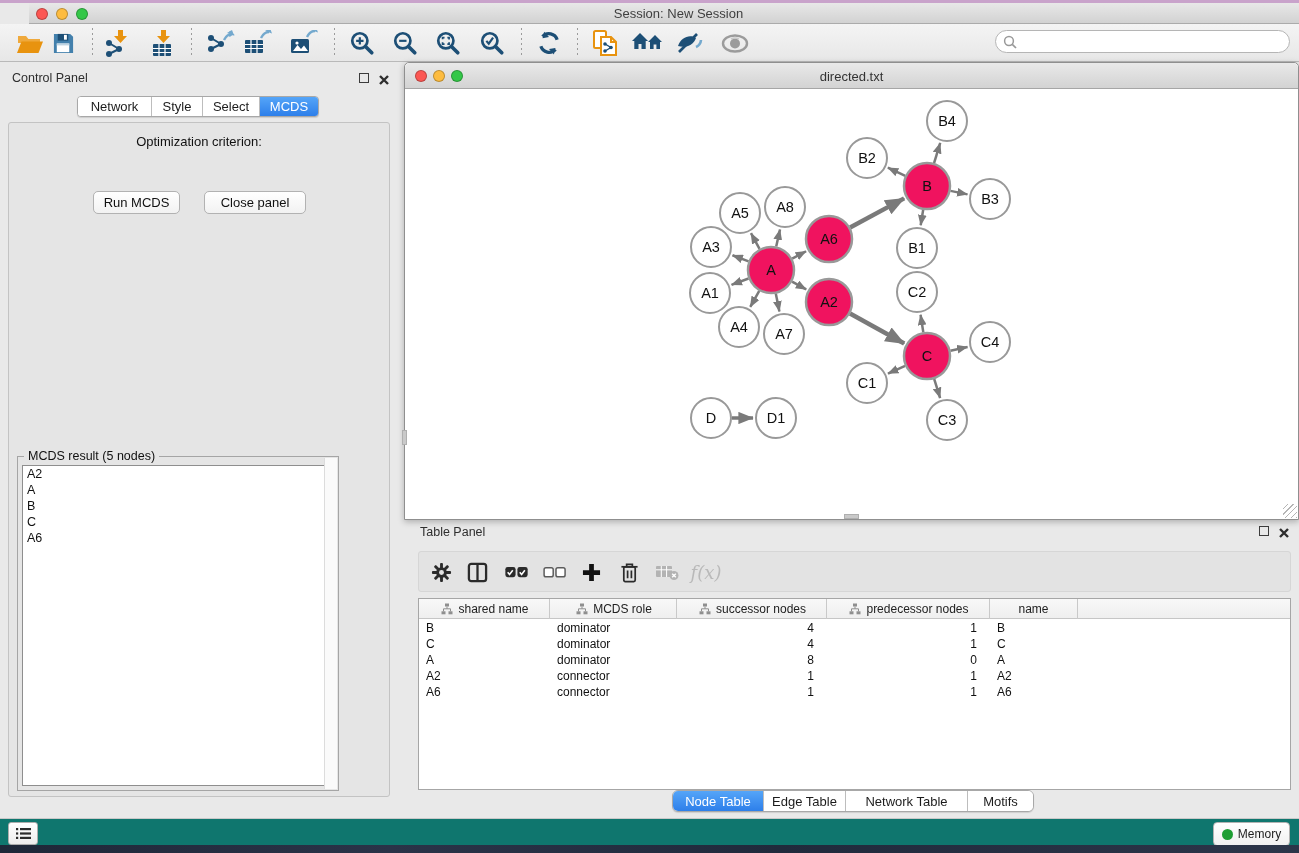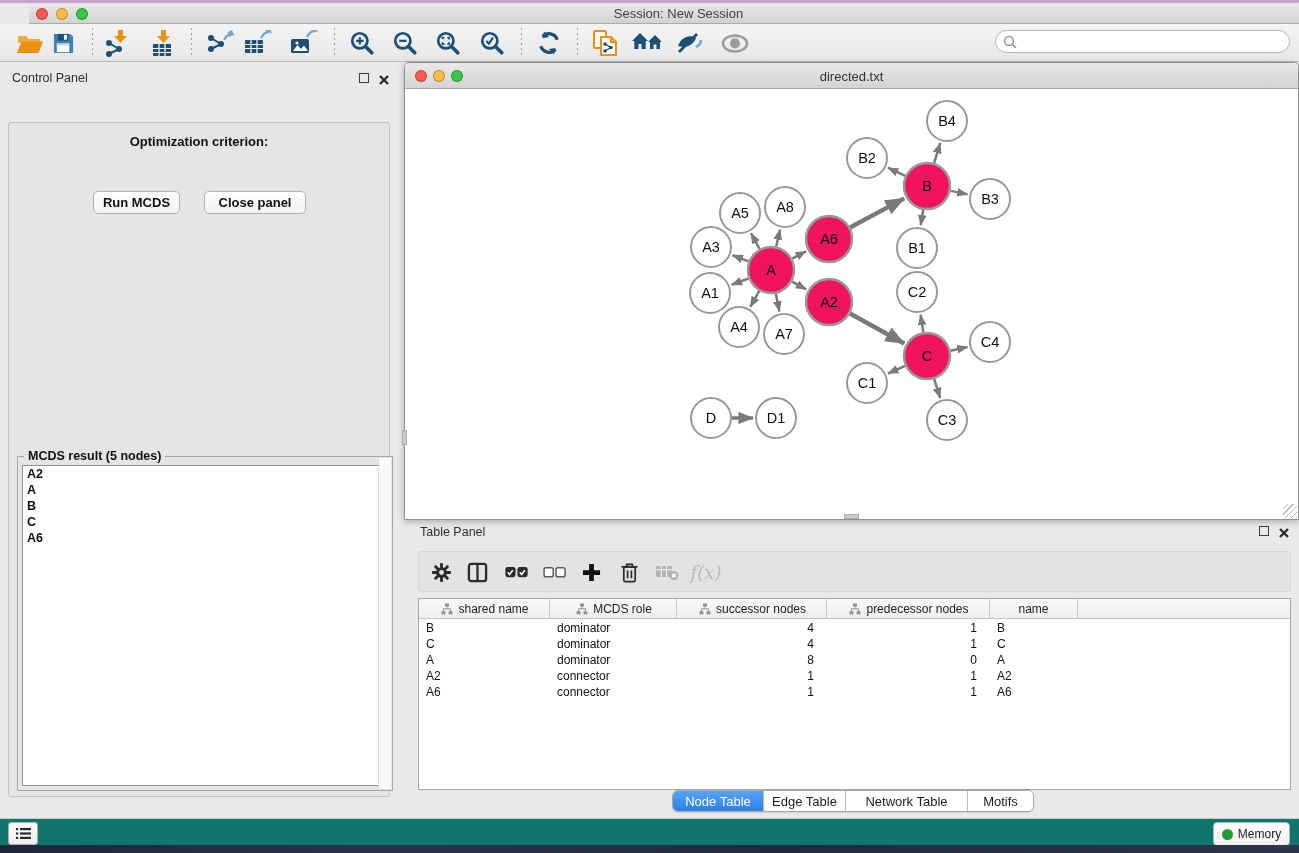--- a/index.html
+++ b/index.html
@@ -43,36 +43,36 @@
   .segbar { position:absolute; display:flex; border:1px solid #A8A8A8; border-radius:4px; overflow:hidden;
      background:#fff; box-shadow:0 1px 1px rgba(0,0,0,.12); }
   .seg { font-size:13px; color:#1c1c1c; text-align:center; background:#fff; border-right:1px solid #BDBDBD;
      display:flex; align-items:center; justify-content:center; }
   .seg:last-child { border-right:none; }
   .seg.sel { background:linear-gradient(#55A5F8,#2D7FEA); color:#fff; }
   #cp-tabs { left:77px; top:96px; height:21px; }
   #bt-tabs { left:672px; top:790px; height:22px; border-radius:6px; }
 
   #cp-content { left:8px; top:122px; width:382px; height:675px; background:#E5E5E5;
-     border:1px solid #C3C3C3; border-radius:3px;font-weight:bold; }
+     border:1px solid #C3C3C3; border-radius:3px; }
   #opt-label { left:0; top:11px; width:100%; text-align:center; font-size:13px; color:#111; }
   #criterion { left:35px; top:34px; width:313px; height:24px; background:#fff; border:1px solid #ABABAB;
      border-radius:4px; display:flex; align-items:center; }
   #criterion-value { flex:1; font-size:13px; color:#111; padding-left:8px; white-space:nowrap; }
   #criterion-stepper { width:18px; height:22px; margin-right:0px; border-radius:3px;
      background:linear-gradient(#58A6F8,#2E7BE5); position:relative; }
   .chev { position:absolute; left:5px; width:0; height:0; border-left:4px solid transparent; border-right:4px solid transparent; }
   .chev.up { top:4px; border-bottom:5px solid #fff; }
   .chev.dn { bottom:4px; border-top:5px solid #fff; }
   .btn { position:absolute; height:23px; background:linear-gradient(#FFFFFF,#F2F2F2); border:1px solid #B2B2B2;
      border-radius:5px; font-size:13px; color:#111; text-align:center; line-height:21px; }
   #btn-run { left:84px; top:68px; width:87px; }
   #btn-closepanel { left:195px; top:68px; width:102px; }
 
-  #mcds-box { left:8px; top:333px; width:376px; height:335px; border:1px solid #A5A5A5; background:#E5E5E5; }
+  #mcds-box { left:8px; top:333px; width:322px; height:335px; border:1px solid #A5A5A5; background:#E5E5E5; }
   #mcds-legend { position:absolute; left:6px; top:-8px; background:#E5E5E5; padding:0 4px; font-size:12.5px; color:#111; }
   #mcds-list { position:absolute; left:4px; top:8px; right:4px; bottom:4px; background:#fff; border:1px solid #8E8E8E; overflow:hidden; }
   #mcds-scroll { position:absolute; top:1px; right:1px; bottom:1px; width:13px; background:#FAFAFA; border-left:1px solid #DCDCDC; }
   .mcds-item { font-size:12.5px; color:#111; line-height:16px; padding-left:4px; }
 
   
   #net-window { left:404px; top:62px; width:895px; height:458px; border:1px solid #8F8F8F; border-radius:5px 5px 0 0;
      box-shadow:0 2px 6px rgba(0,0,0,.25); background:#fff; }
   #net-titlebar { position:absolute; left:0; top:0; right:0; height:26px;
      background:linear-gradient(#E9E9E9,#D3D3D3); border-bottom:1px solid #A6A6A6; border-radius:5px 5px 0 0; }
@@ -283,20 +283,26 @@
   </div>
 
   <div id="cp-title" class="abs">Control Panel</div>
   <span id="cp-float" class="abs panel-float"></span>
   <span id="cp-close" class="abs panel-x">
     <svg width="12" height="12" viewBox="0 0 12 12">
         <path d="M2 2l8 8M10 2l-8 8" stroke="#2e2e2e" stroke-width="2.4"></path>
       </svg>
   </span>
 
+  <div id="cp-tabs" class="segbar">
+      <div class="seg" style="width: 74px;">Network</div>
+      <div class="seg" style="width: 51px;">Style</div>
+      <div class="seg" style="width: 57px;">Select</div>
+      <div class="seg sel" style="width: 58px;">MCDS</div>
+    </div>
 
   <div id="cp-content" class="abs">
     <div id="opt-label" class="abs">Optimization criterion:</div>
     <div class="btn" id="btn-run">Run MCDS</div>
     <div class="btn" id="btn-closepanel">Close panel</div>
 
     <div id="mcds-box" class="abs">
       <span id="mcds-legend">MCDS result (5 nodes)</span>
       <div id="mcds-list">
           <div class="mcds-item">A2</div>

